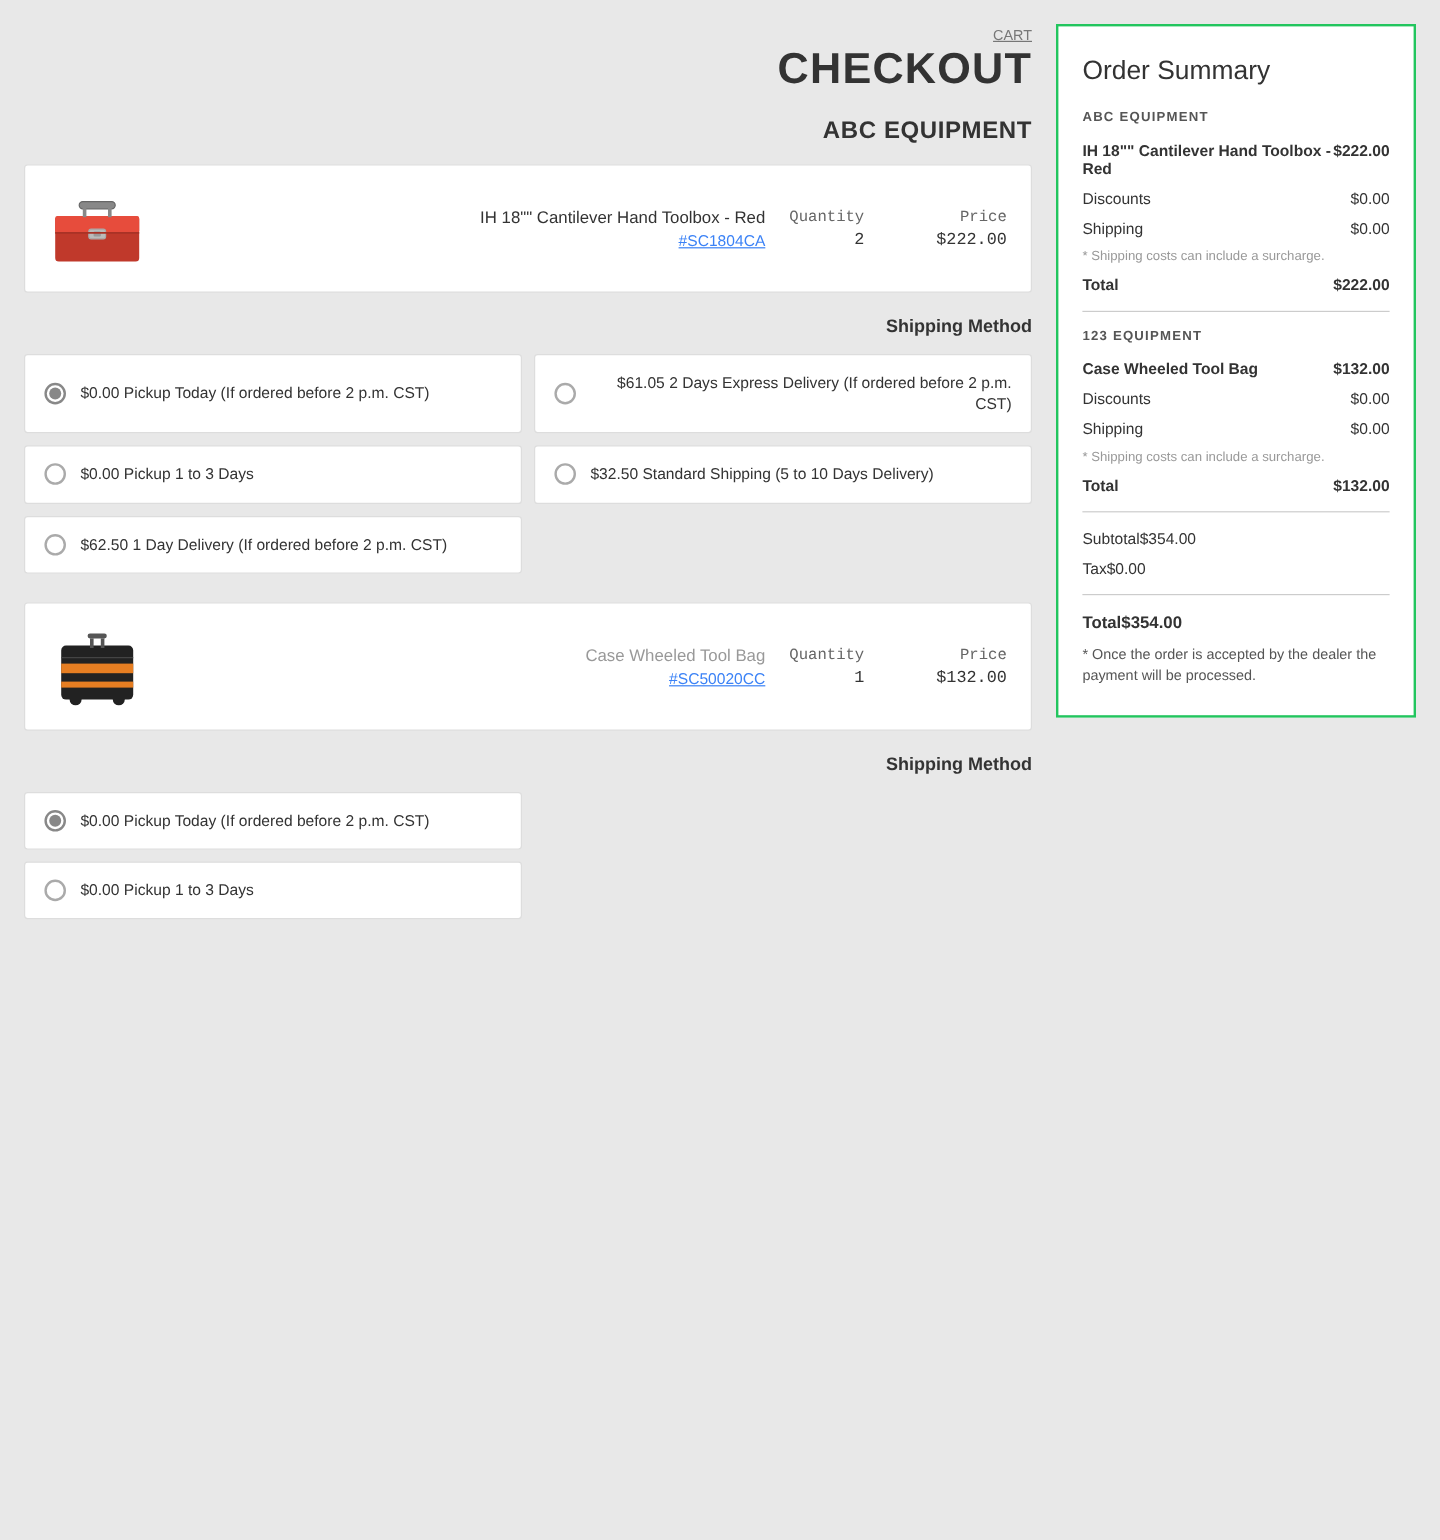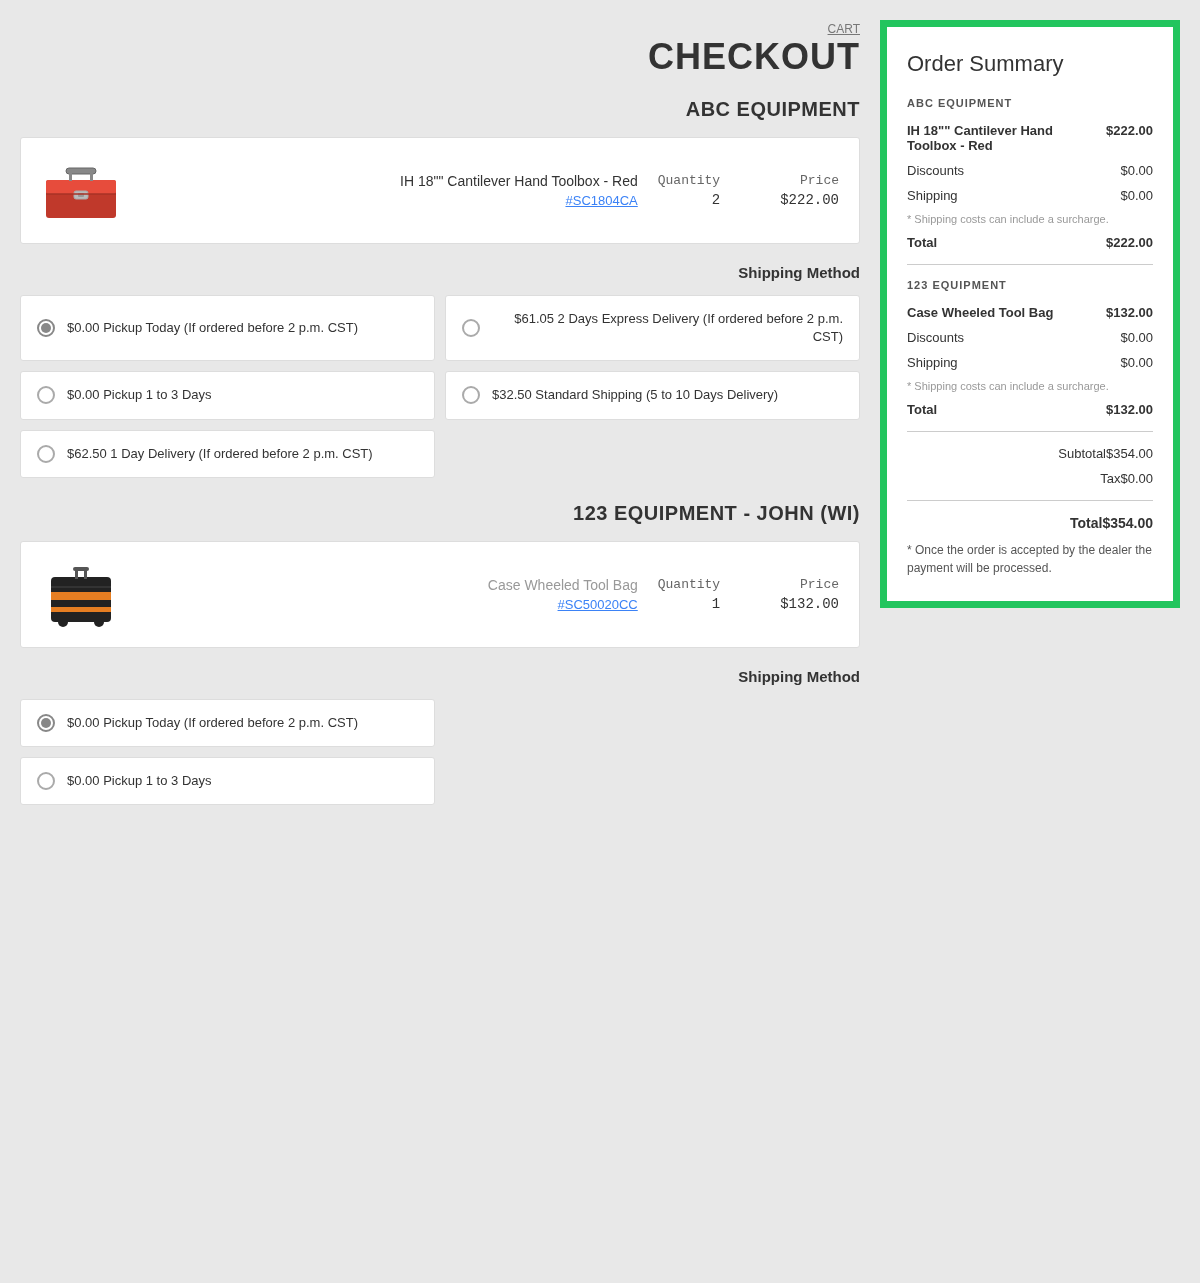--- a/index.html
+++ b/index.html
@@ -126,21 +126,21 @@
       line-height: 1.4;
     }
     .section-divider {
       margin: 24px 0 16px 0;
     }
     
     .order-summary {
       width: 300px;
       flex-shrink: 0;
       background: #fff;
-      border: 7px solid #22c55e;
+      border: 2px solid #22c55e;
       padding: 24px 20px;
       align-self: flex-start;
     }
     .summary-title {
       font-size: 22px;
       font-weight: normal;
       margin-bottom: 20px;
       color: #333;
     }
     .summary-vendor {
@@ -170,21 +170,21 @@
       color: #999;
       margin-bottom: 10px;
     }
     .summary-divider {
       border: none;
       border-top: 1px solid #ccc;
       margin: 14px 0;
     }
     .summary-subtotal-row {
       display: flex;
-      justify-content: flex-end;
+      justify-content: flex-start;
       margin-bottom: 10px;
       font-size: 13px;
     }
     .summary-subtotal-row.bold {
       font-weight: bold;
       font-size: 14px;
     }
     .order-accepted-note {
       font-size: 12px;
       color: #555;
@@ -274,21 +274,20 @@
       <div style="display:grid; grid-template-columns: 1fr 1fr; gap: 10px;">
         <div class="shipping-option">
           <div class="radio-circle"></div>
           <span class="shipping-option-text">$62.50   1 Day Delivery (If ordered before 2 p.m. CST)</span>
         </div>
       </div>
     </div>
 
     
     <div class="section-divider"></div>
-    <h2 class="vendor-title">123 EQUIPMENT - JOHN (WI)</h2>
 
     <div class="product-card">
 
       <svg class="bag-img" viewBox="0 0 80 65">
 
         <circle cx="22" cy="60" r="5" fill="#222"></circle>
         <circle cx="58" cy="60" r="5" fill="#222"></circle>
 
         <rect x="10" y="15" width="60" height="45" rx="4" fill="#222"></rect>
 

